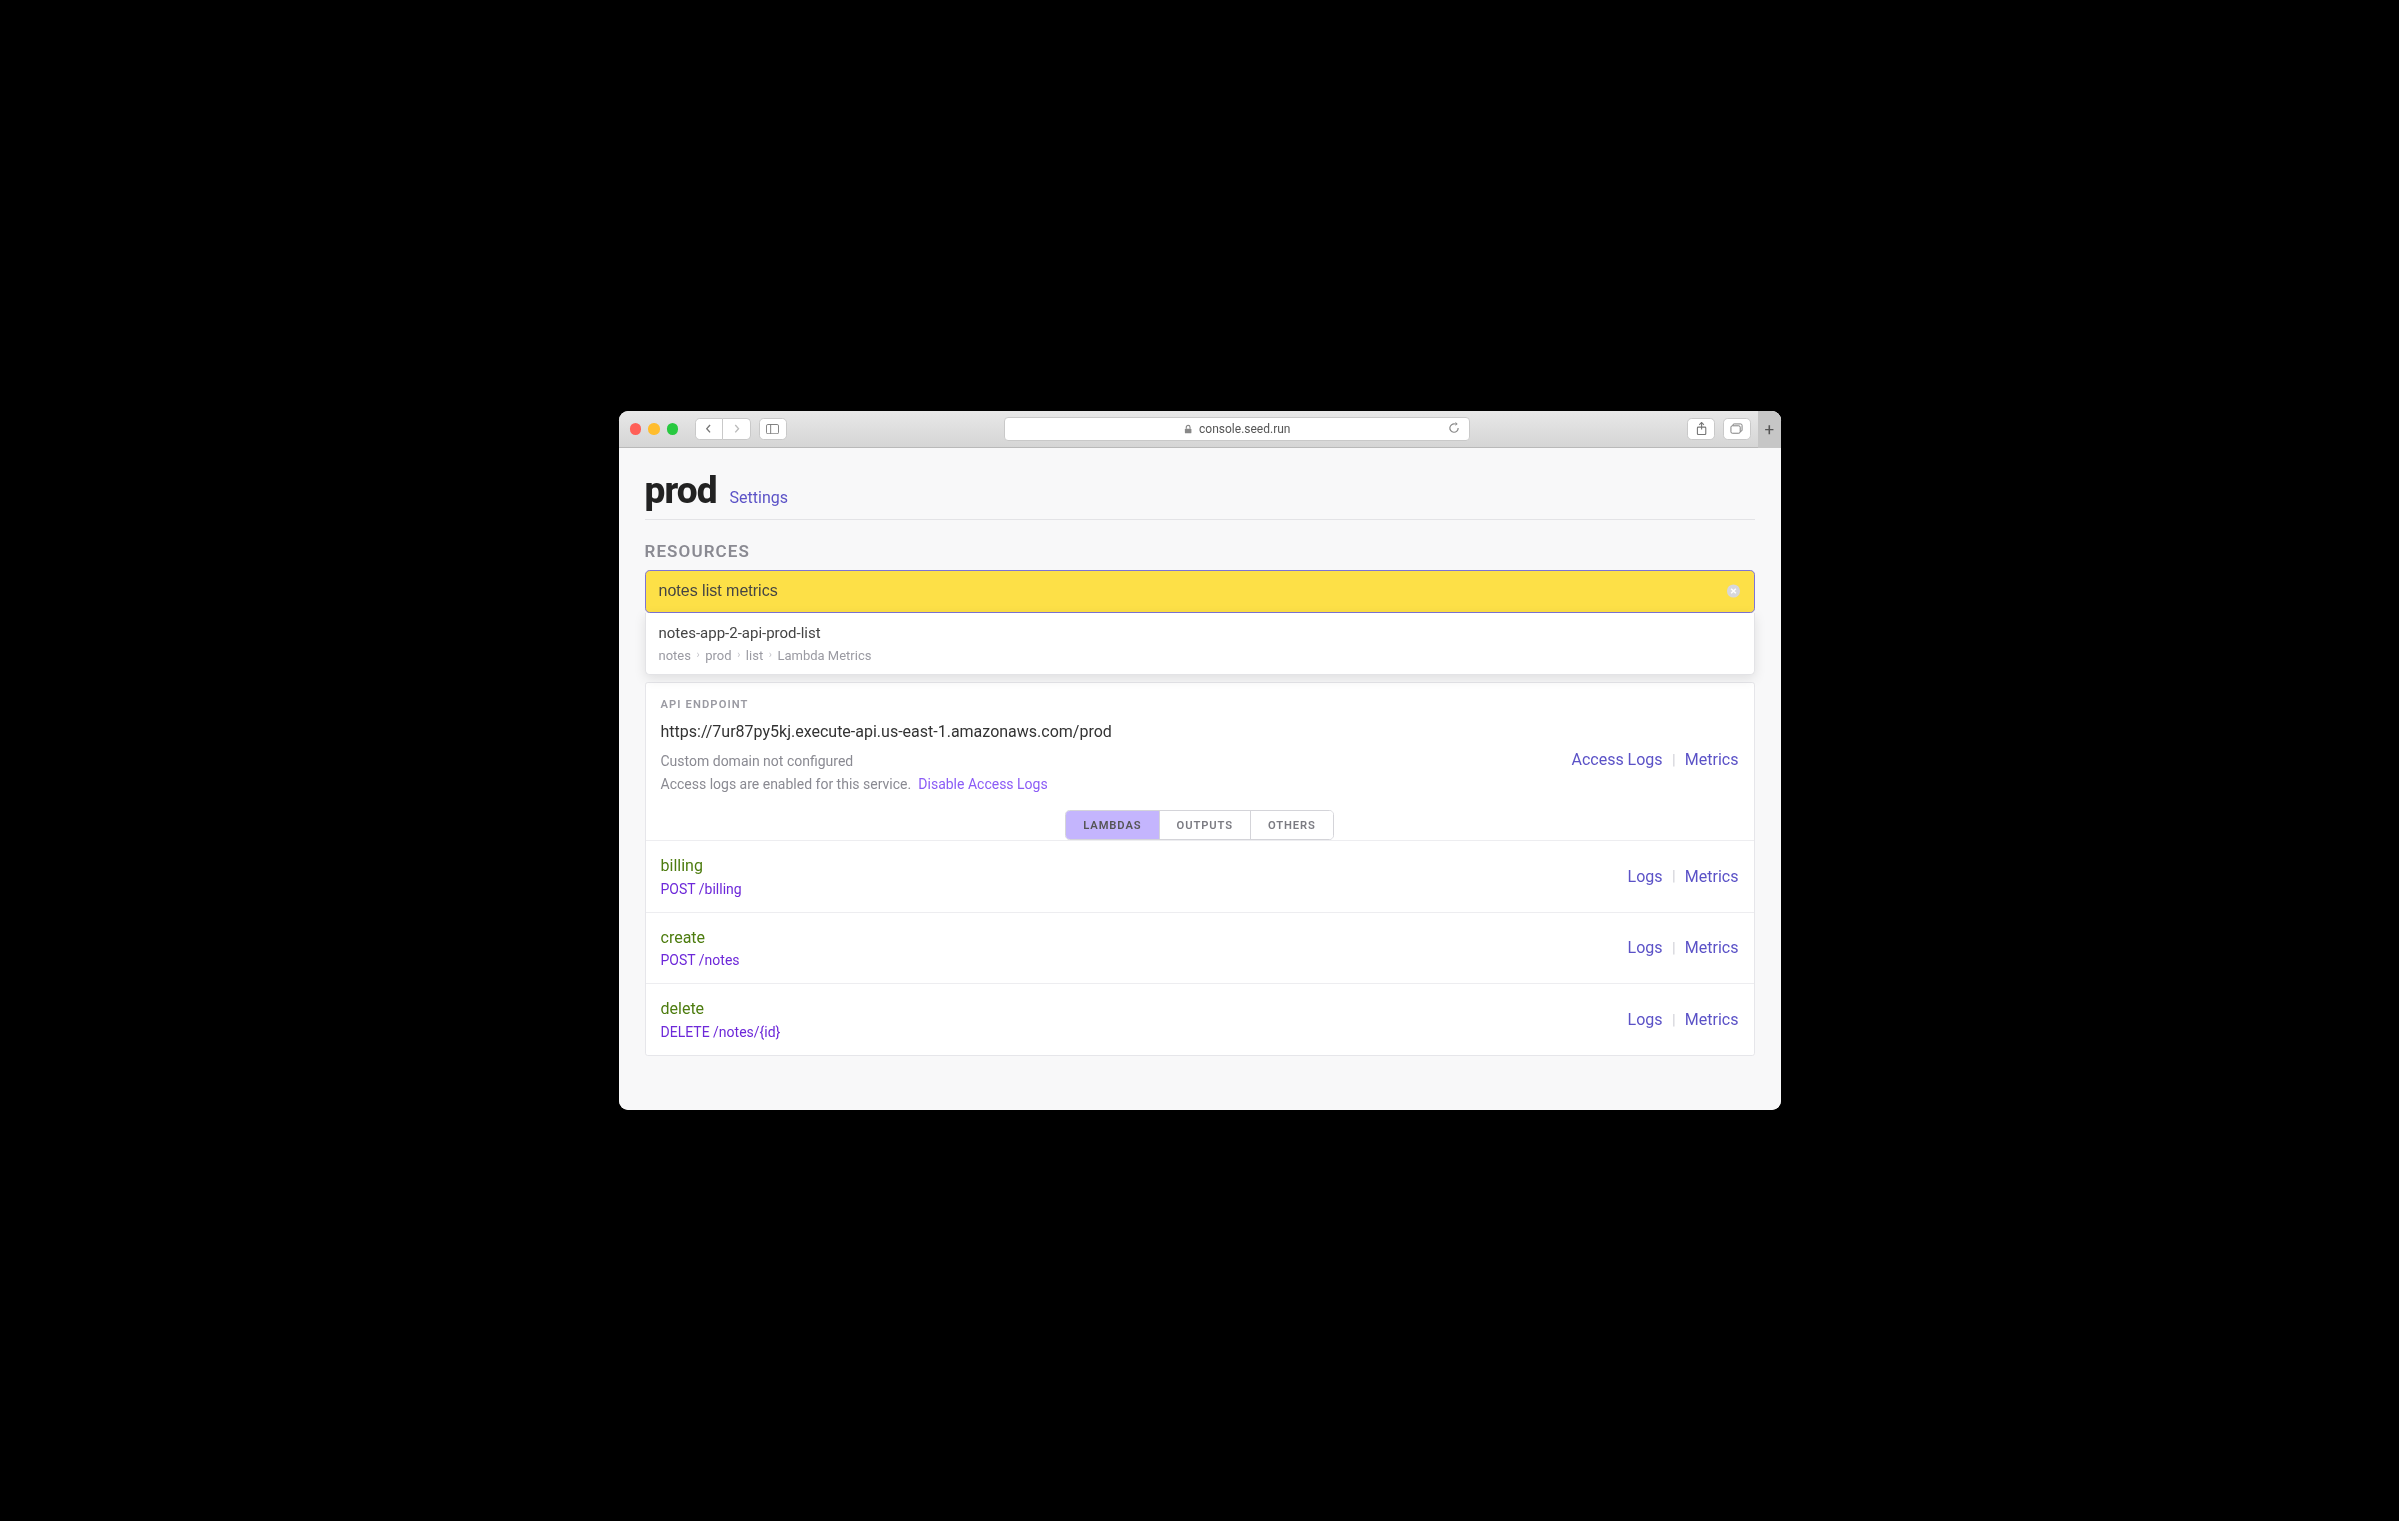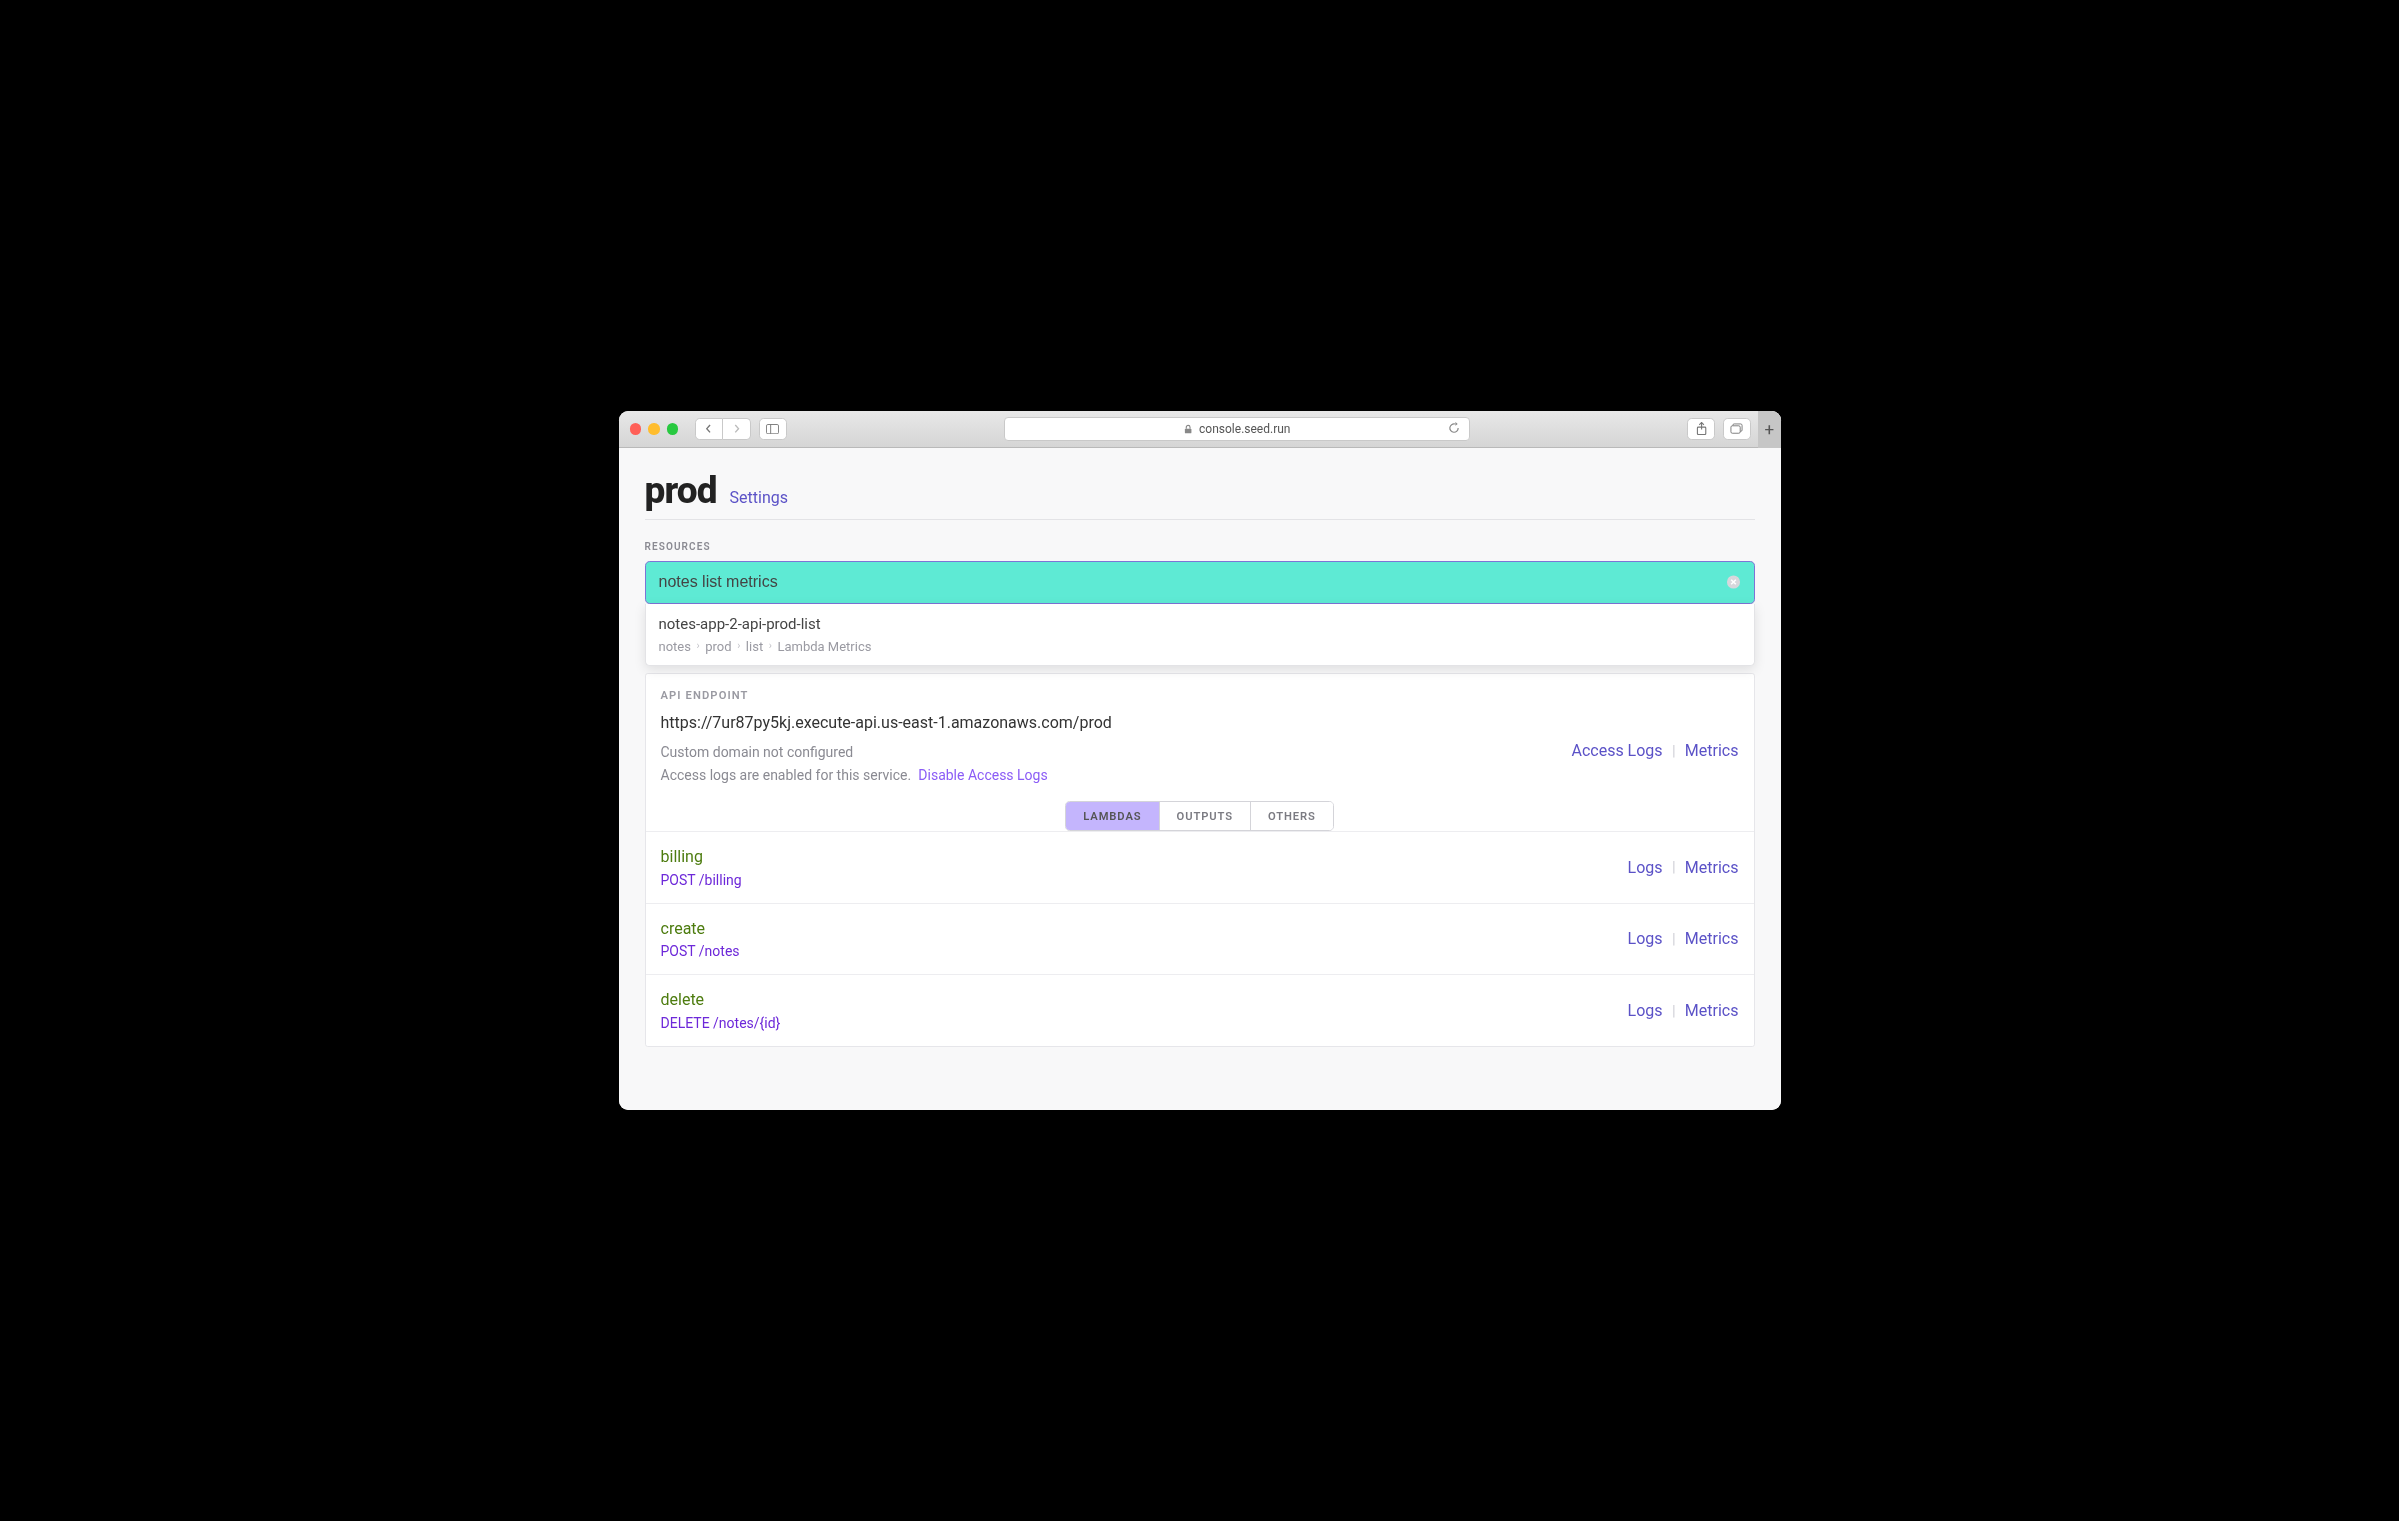--- a/index.html
+++ b/index.html
@@ -81,36 +81,36 @@
     .page-header {
       display: flex;
       align-items: baseline;
       gap: 13px;
       padding: 20.5px 0 7.5px;
       border-bottom: 0.9px solid #e3e3e6;
     }
     .page-header h1 { font-size: 37px; font-weight: 800; color: #222; letter-spacing: -0.9px; }
     .page-header a { font-size: 16px; color: #5b52c7; text-decoration: none; }
     .section-label {
-      font-size: 10px;
+      font-size: 17px;
       letter-spacing: 1.1px;
       color: #8a8a92;
       font-weight: 600;
       margin: 20.5px 0 9.3px;
     }
     .search-wrap { position: relative; }
     .search-input {
       width: 100%;
       height: 43px;
       border: 0.9px solid #7d74d6;
       border-radius: 4.7px;
       padding: 0 37px 0 13px;
       font-size: 16px;
       color: #444;
-      background: #5eead4;
+      background: #fde047;
       outline: none;
     }
     .clear-btn {
       position: absolute;
       right: 13px; top: 50%; transform: translateY(-50%);
       width: 17px; height: 17px;
       display: flex; align-items: center; justify-content: center;
       color: #cfcfd4;
     }
     .search-dropdown {

